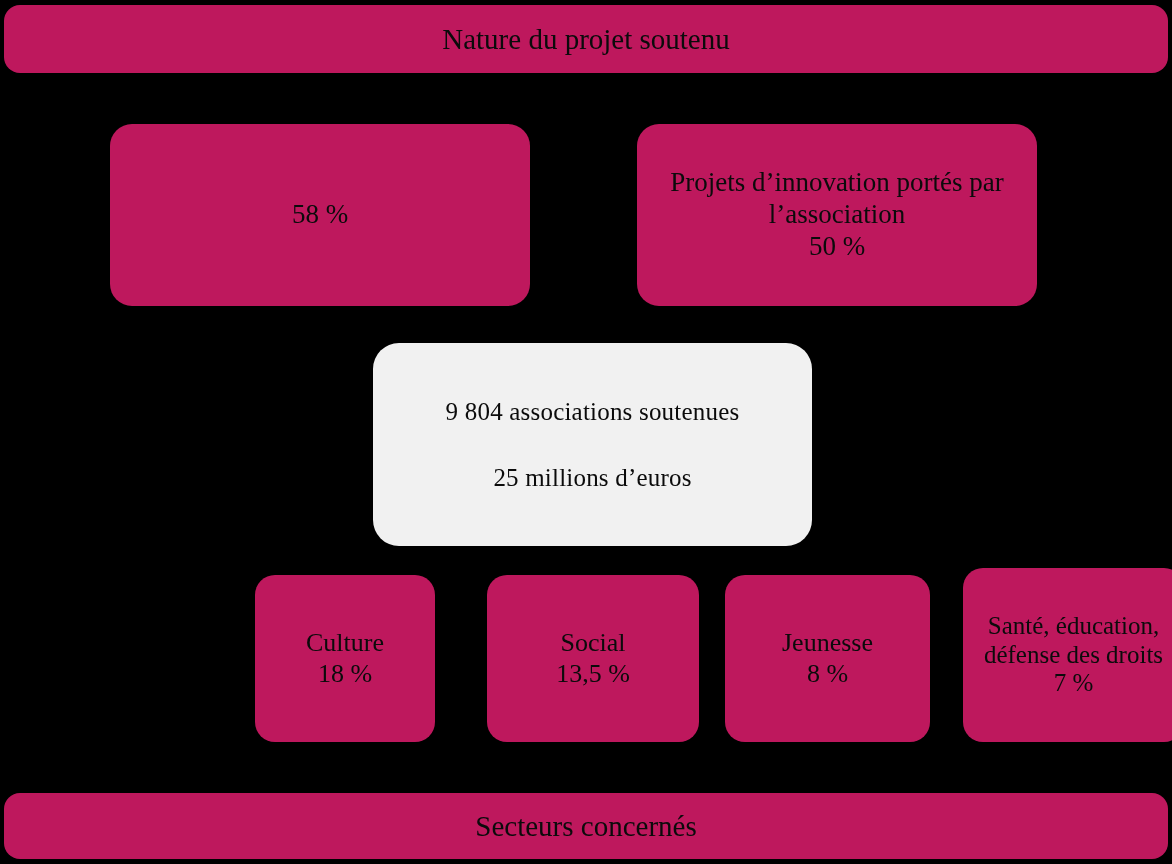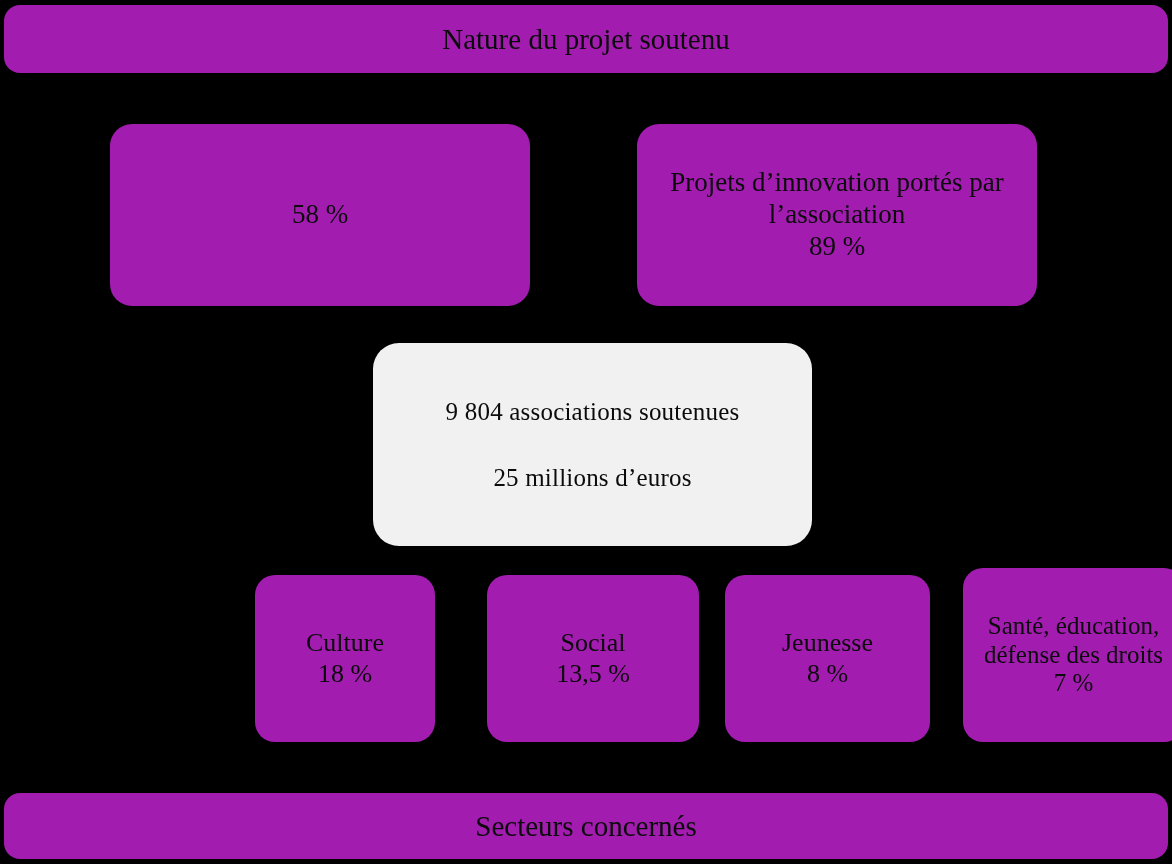--- a/index.html
+++ b/index.html
@@ -19,21 +19,21 @@
   .stage {
     position: absolute;
     left: 0; top: 0;
     width: 1172px;
     height: 864px;
     background: #000000;
   }
 
   .card {
     position: absolute;
-    background: #a21caf;
+    background: #be185d;
     border-radius: 22px;
     box-sizing: border-box;
     display: flex;
     flex-direction: column;
     align-items: center;
     justify-content: center;
     text-align: center;
     line-height: 1.18;
     color: #0b0b0b;
   }
@@ -96,21 +96,21 @@
   <div class="card banner" id="banner-top">
     <span>Nature du projet soutenu</span>
   </div>
 
   <div class="card nature-card" id="nature-left">
     <span class="pct">58 %</span>
   </div>
 
   <div class="card nature-card" id="nature-right">
     <span class="lines">Projets d’innovation portés par l’association</span>
-    <span class="pct">89 %</span>
+    <span class="pct">50 %</span>
   </div>
 
   <div class="card" id="center-card">
     <span class="stat">9 804 associations soutenues</span>
     <span class="stat">25 millions d’euros</span>
   </div>
 
 
   <div class="card sector" id="sector-1">
     <span class="name">Culture</span>

